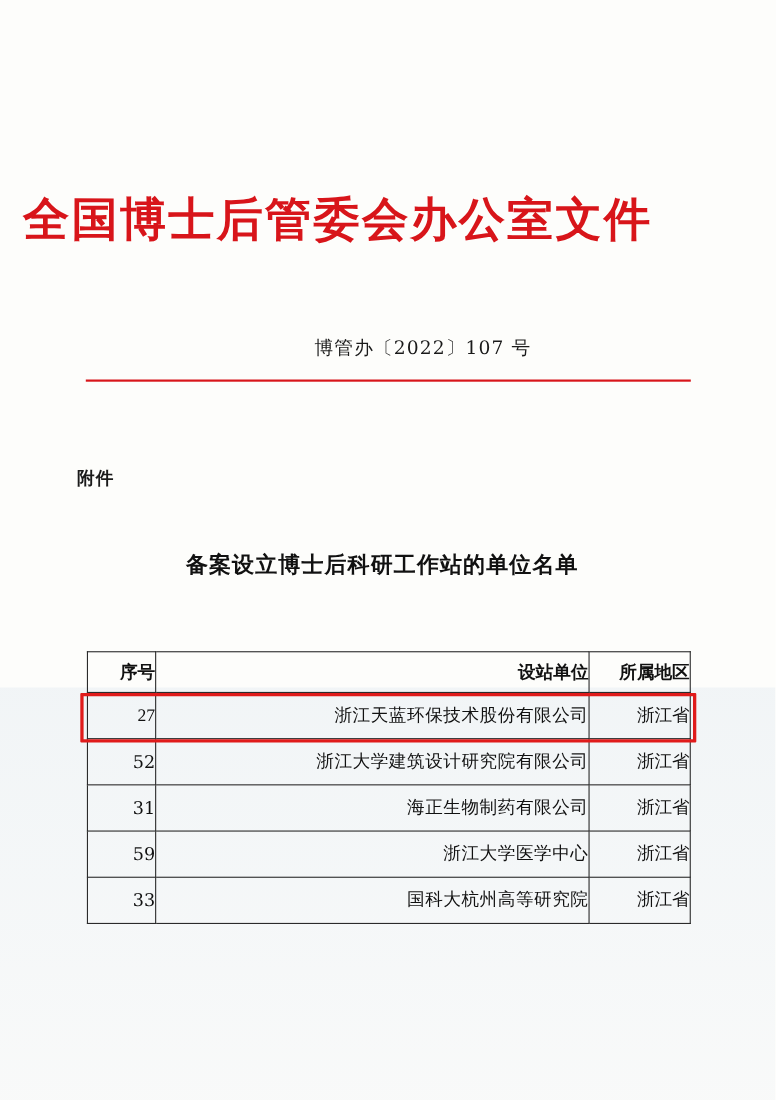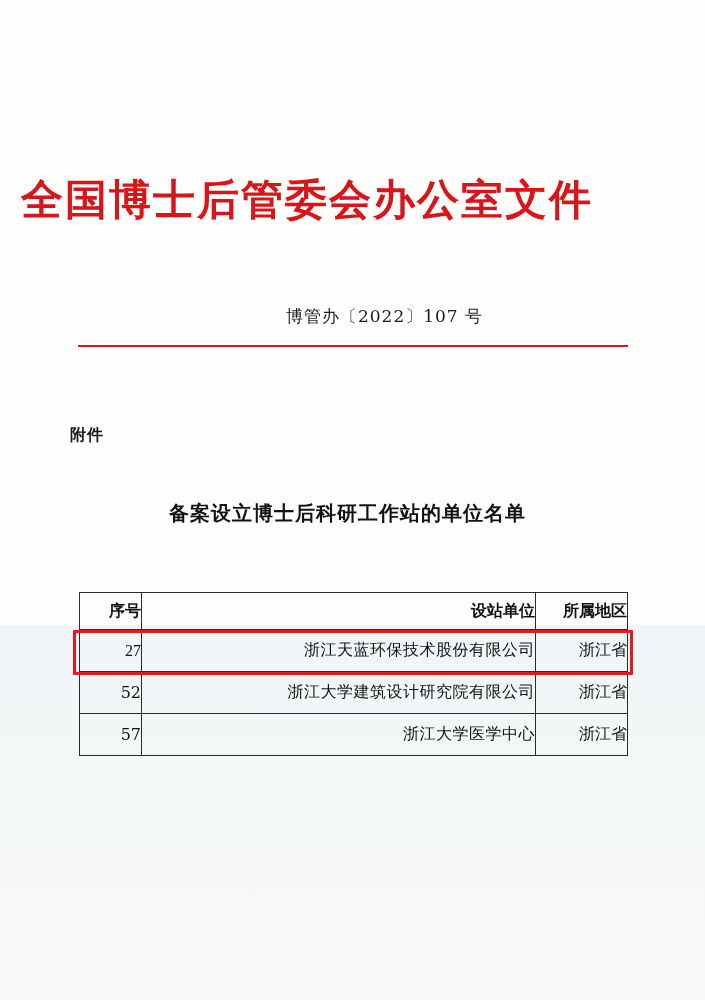--- a/index.html
+++ b/index.html
@@ -167,22 +167,32 @@
         <td class="cell-no">27</td>
         <td class="cell-unit">浙江天蓝环保技术股份有限公司</td>
         <td class="cell-region">浙江省</td>
       </tr>
       <tr>
         <td class="cell-no">52</td>
         <td class="cell-unit">浙江大学建筑设计研究院有限公司</td>
         <td class="cell-region">浙江省</td>
       </tr>
       <tr>
-        <td class="cell-no">57</td>
+        <td class="cell-no">31</td>
+        <td class="cell-unit">海正生物制药有限公司</td>
+        <td class="cell-region">浙江省</td>
+      </tr>
+      <tr>
+        <td class="cell-no">59</td>
         <td class="cell-unit">浙江大学医学中心</td>
+        <td class="cell-region">浙江省</td>
+      </tr>
+      <tr>
+        <td class="cell-no">33</td>
+        <td class="cell-unit">国科大杭州高等研究院</td>
         <td class="cell-region">浙江省</td>
       </tr>
     </tbody>
   </table>
 
   <div class="highlight-box"></div>
 
 </div>
 
 </body></html>

